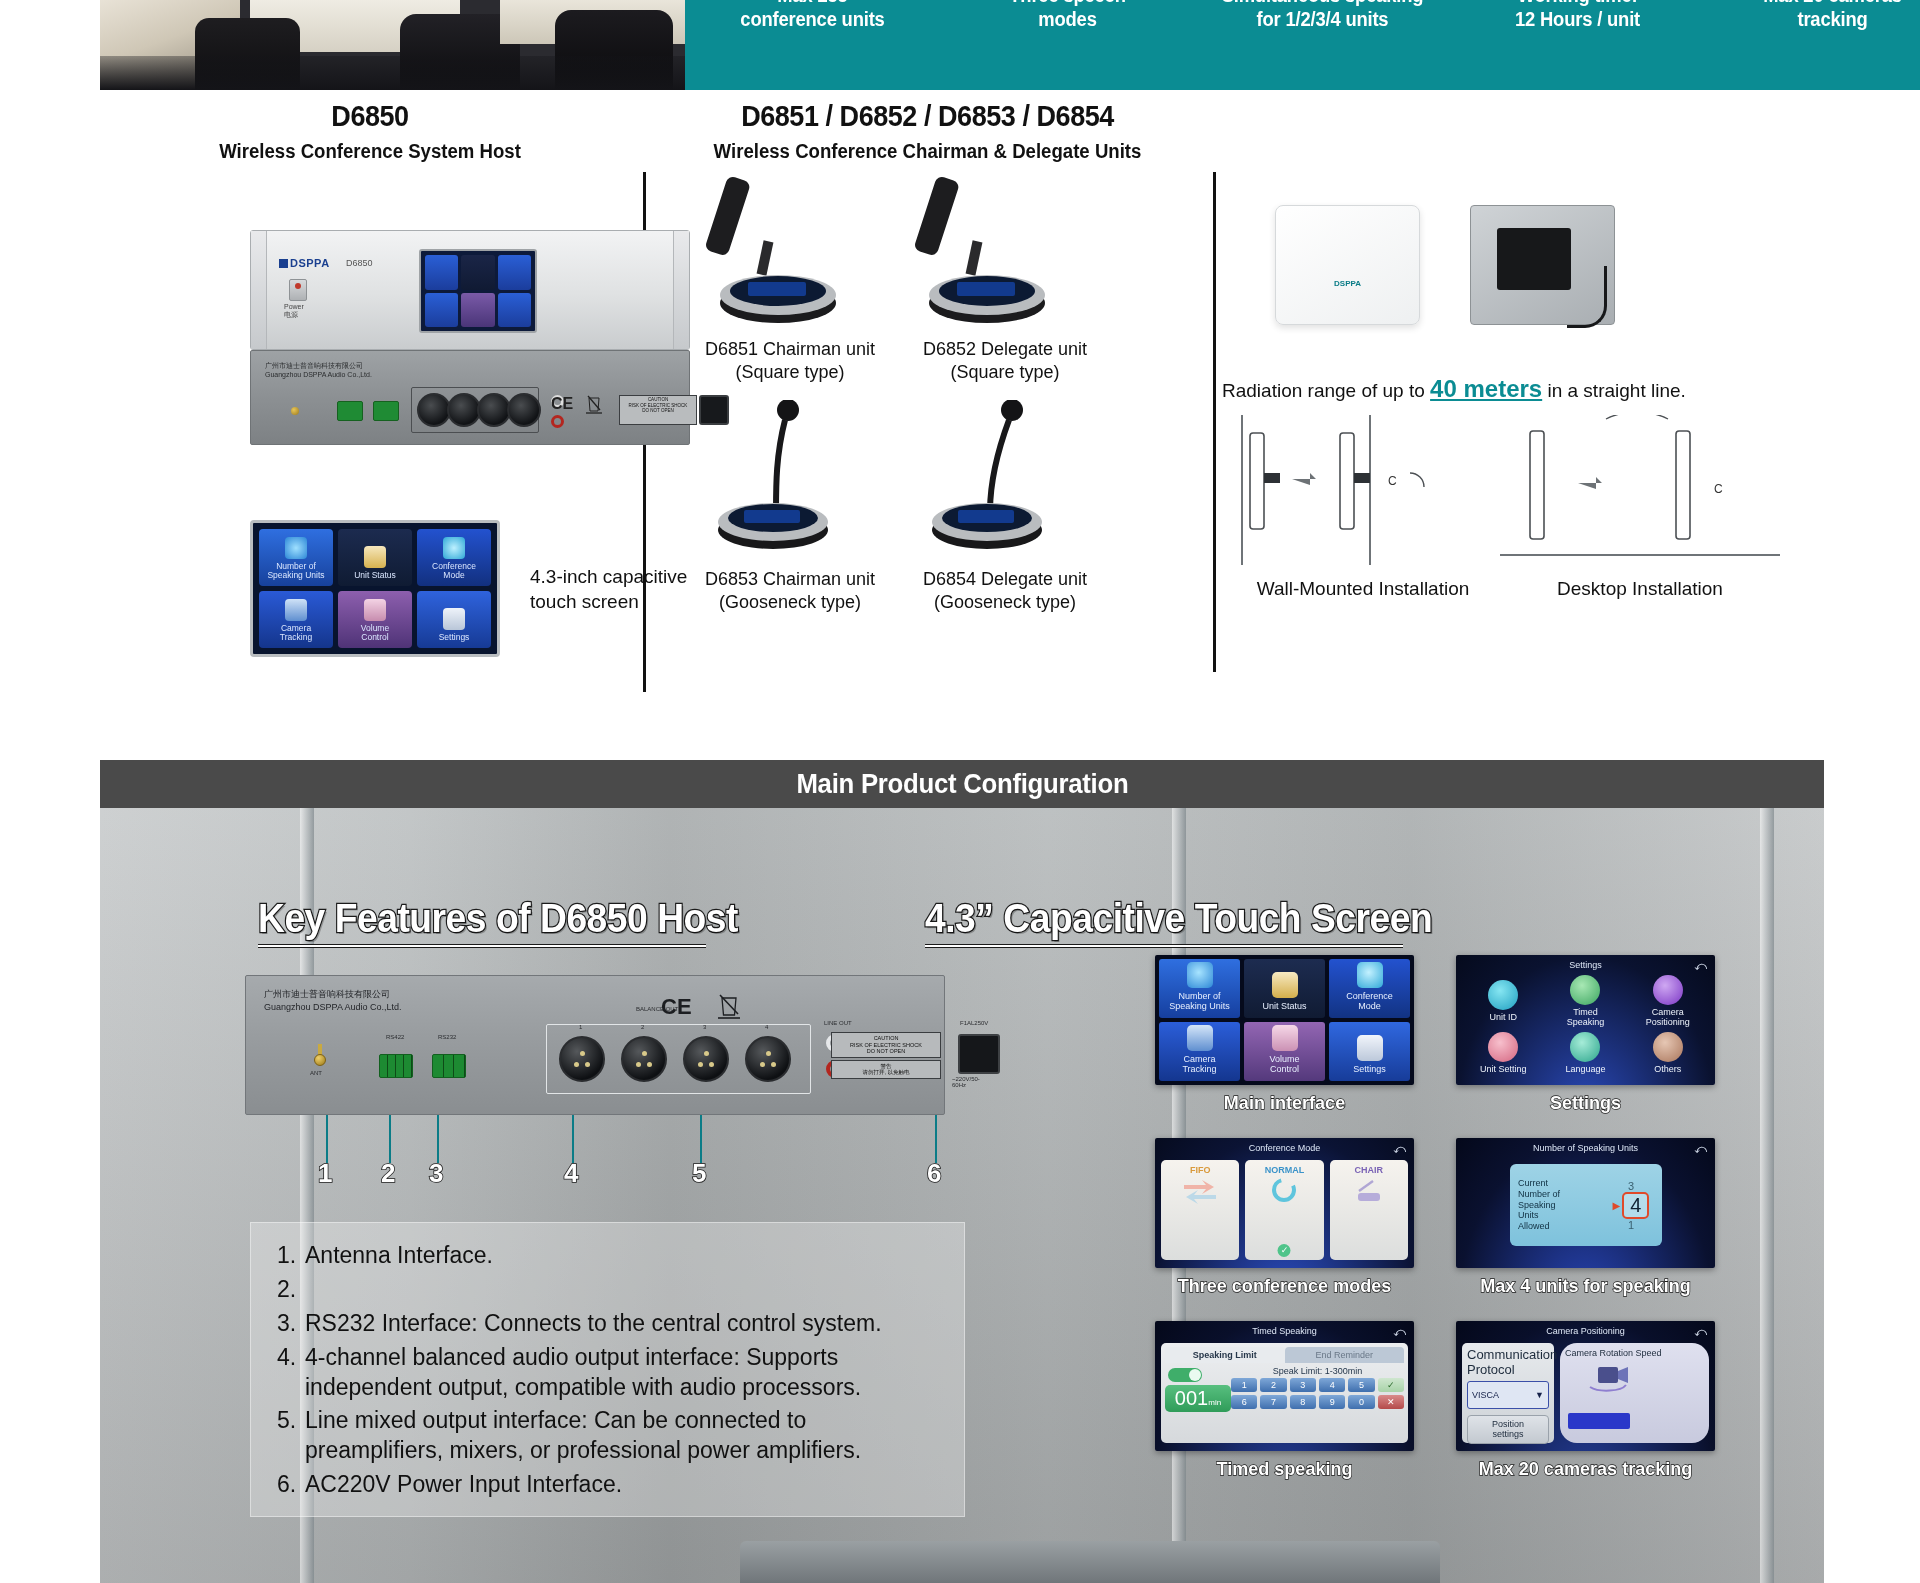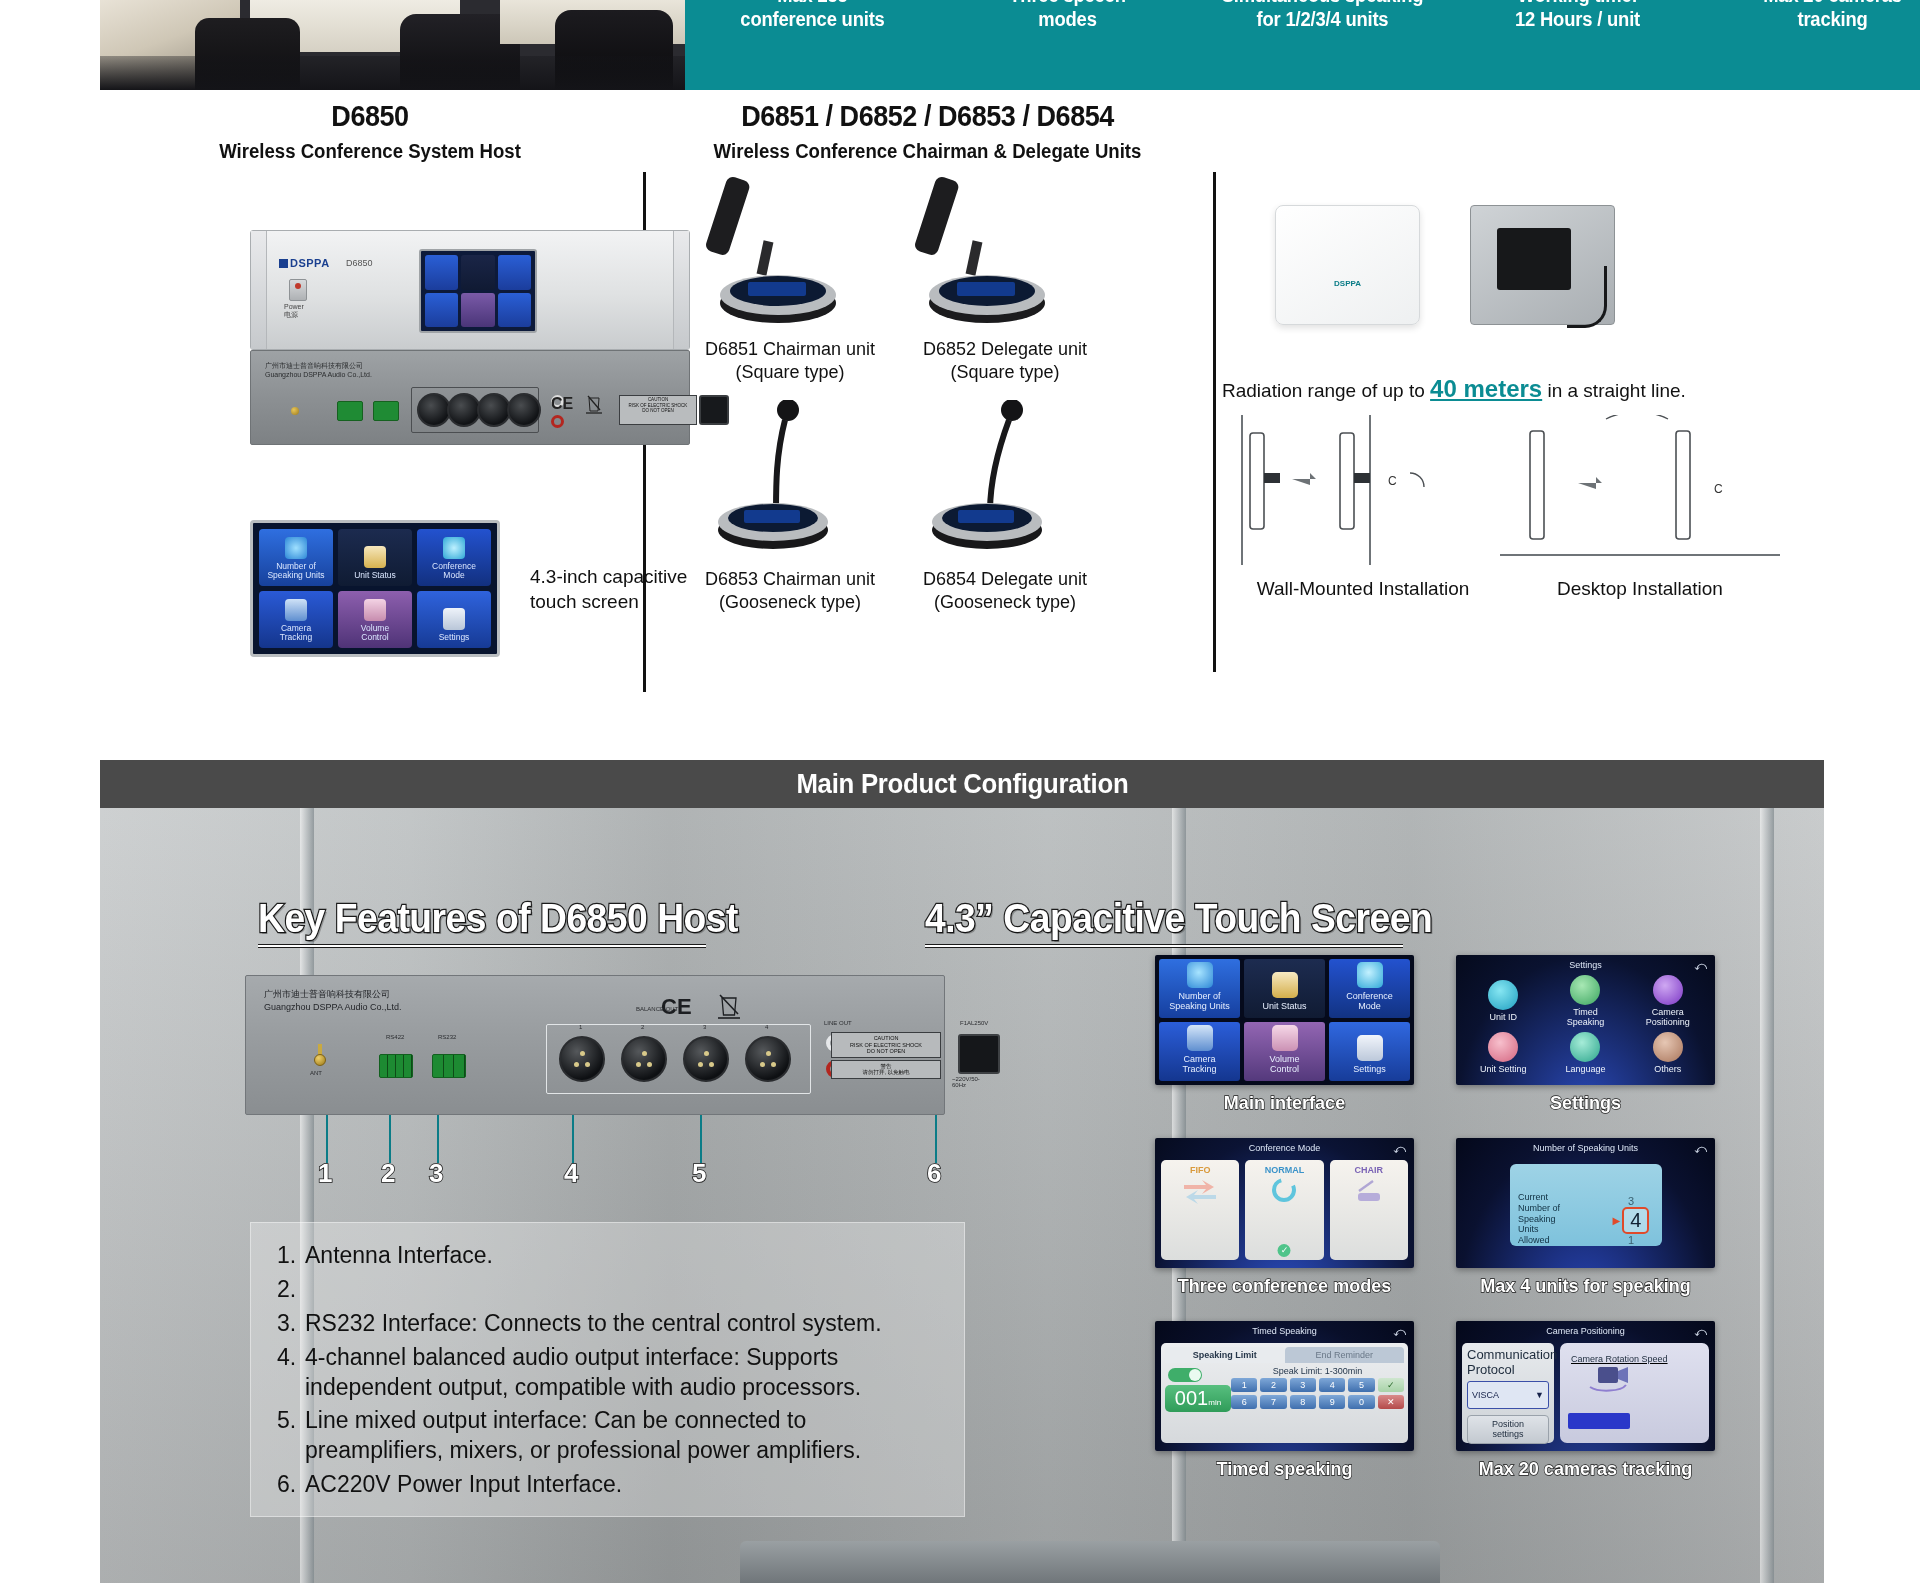--- a/index.html
+++ b/index.html
@@ -233,21 +233,21 @@
   .set-ico { width:30px;height:30px;border-radius:50%;margin-bottom:3px; }
 
   .cm-grid { position:absolute; left:6px; right:6px; top:22px; bottom:8px;
      display:grid; grid-template-columns:repeat(3,1fr); gap:6px; }
   .cm-card { background:linear-gradient(180deg,#f6f3ee,#dcdedd); border-radius:5px; position:relative;
      display:flex; flex-direction:column; align-items:center; padding-top:5px; }
   .cm-card span { font-size:9px; font-weight:bold; }
 
   .nsu-card { position:absolute; left:54px; top:26px; width:152px; height:82px;
      background:linear-gradient(180deg,#9ed3e6,#7ec2dc); border-radius:6px; display:flex;
-     align-items:flex-end; padding:0 8px; }
+     align-items:center; padding:0 8px; }
   .nsu-label { font-size:9px; color:#103042; line-height:1.2; flex:1; }
   .nsu-stack { width:46px; text-align:center; color:#3a6070; font-size:11px; position:relative; }
   .nsu-sel { border:2px solid #e04a2a; border-radius:5px; font-size:20px; color:#123; padding:0 6px;
      background:rgba(255,255,255,.35); display:inline-block; }
 
   .ts-wrap { position:absolute; left:6px; right:6px; top:22px; bottom:8px;
      background:linear-gradient(180deg,#eceef0,#d6d9dc); border-radius:5px; padding:4px; }
   .ts-tabs { display:flex; }
   .ts-tab { flex:1; font-size:9px; text-align:center; padding:3px 0; color:#27374a; }
   .ts-tab.act { background:#e8ebee; border-radius:4px 4px 0 0; font-weight:bold; }
@@ -270,22 +270,22 @@
   .ts-key.del { background:linear-gradient(180deg,#d98b8b,#b44a4a); }
 
   .cp-wrap { position:absolute; left:6px; right:6px; top:22px; bottom:8px; display:flex; gap:6px; }
   .cp-left { width:92px; background:linear-gradient(180deg,#e7eaed,#ccd1d6); border-radius:5px;
      padding:5px; }
   .cp-lab { font-size:13px; color:#1d2b3c; line-height:1.15; }
   .cp-sel { margin-top:3px; background:#dfe6f3; border:1px solid #3a4fa8; border-radius:3px;
      font-size:9px; color:#16224a; display:flex; justify-content:space-between; padding:8px 4px; }
   .cp-btn { margin-top:6px; background:linear-gradient(180deg,#dfe3e8,#c3c9d0); border:1px solid #9aa2ab;
      border-radius:4px; font-size:9px; color:#1d2b3c; text-align:center; padding:3px 2px; line-height:1.15; }
-  .cp-right { flex:1; background:linear-gradient(180deg,#dfe0ef,#c8cade); border-radius:7px; padding:11px;
-     position:relative;text-decoration:underline; }
+  .cp-right { flex:1; background:linear-gradient(180deg,#dfe0ef,#c8cade); border-radius:17px; padding:5px;
+     position:relative; }
   .cp-rlab { font-size:9px; color:#1d2b3c; }
   .cp-bar { position:absolute; left:8px; bottom:14px; width:62px; height:16px; background:#2a37c9;
      border-radius:2px; }
 
   .base-shelf { position:absolute; left:640px; bottom:0; width:700px; height:42px;
      background:linear-gradient(180deg,#9aa0a3,#70767a); border-radius:6px 6px 0 0; }
 </style>
 </head>
 <body>
 

